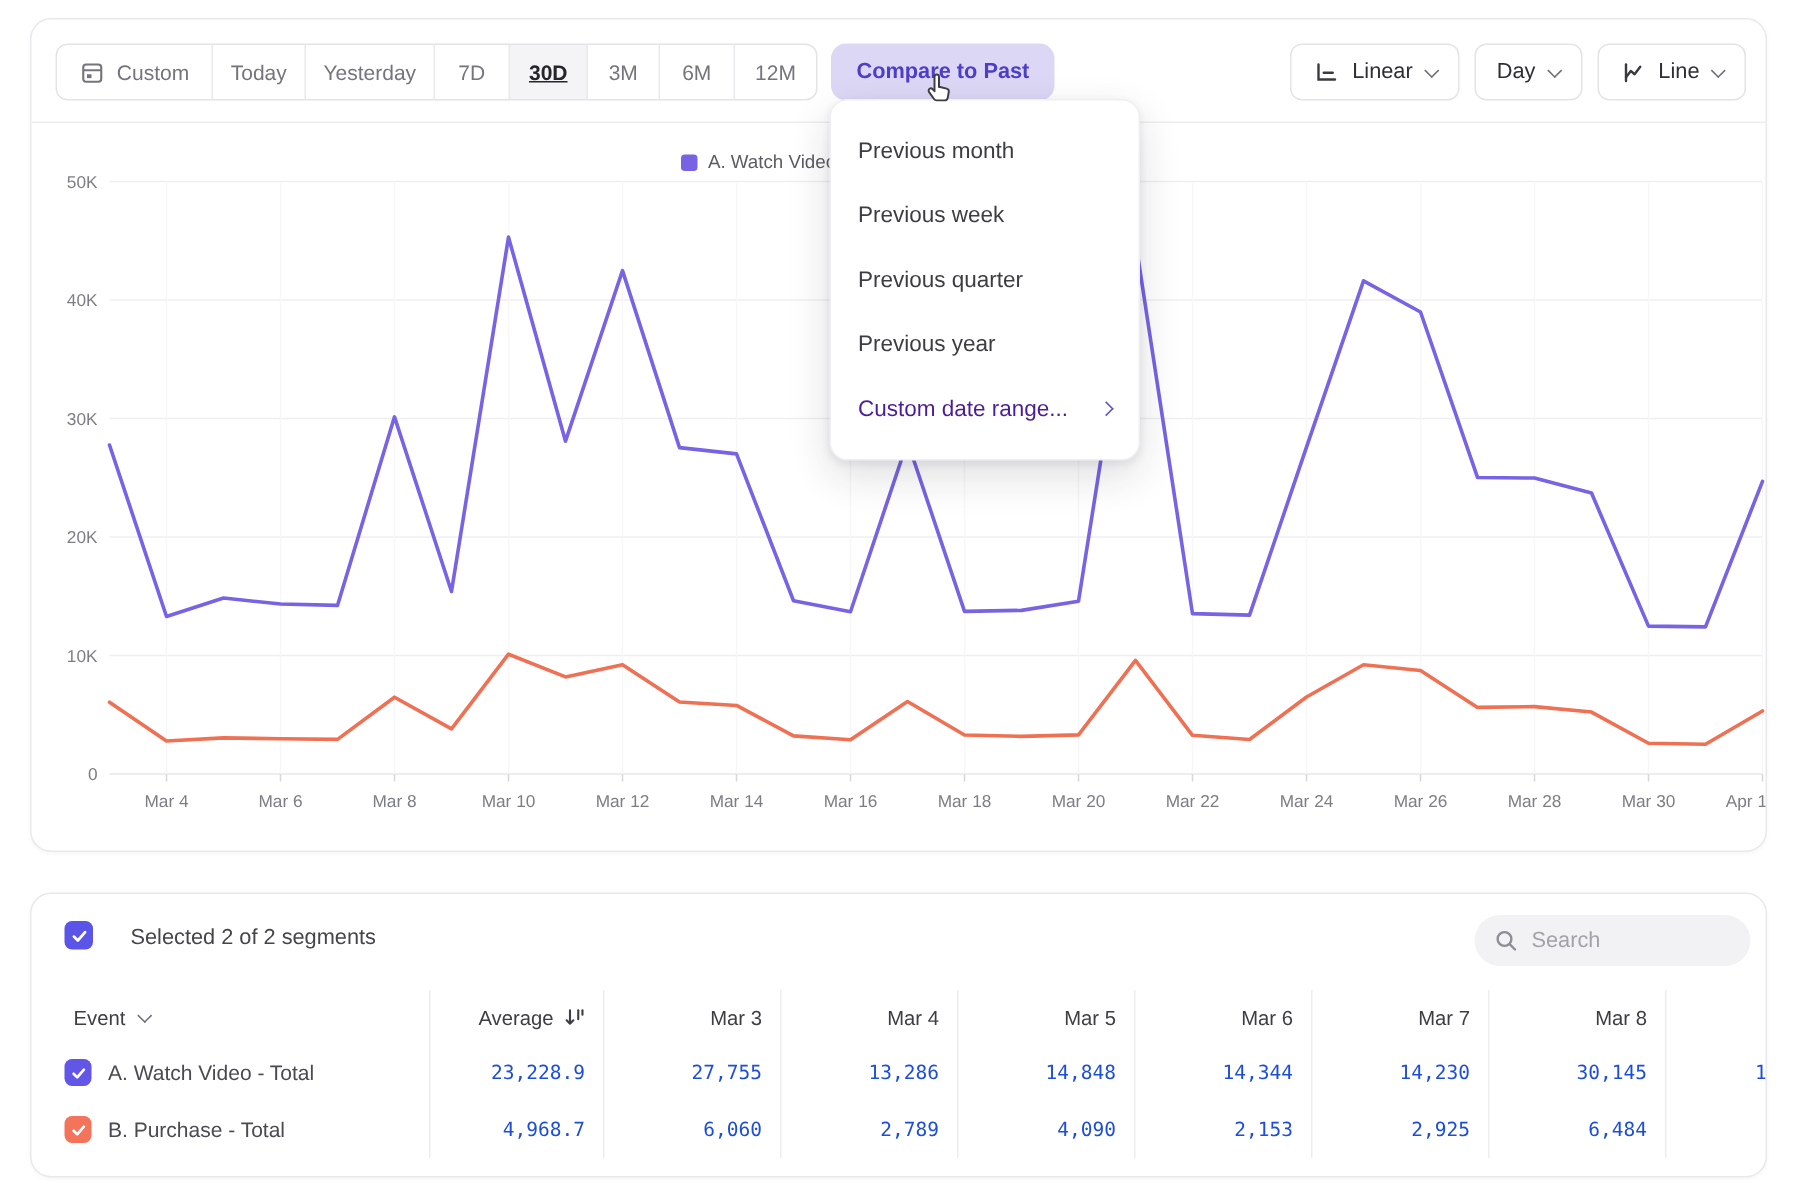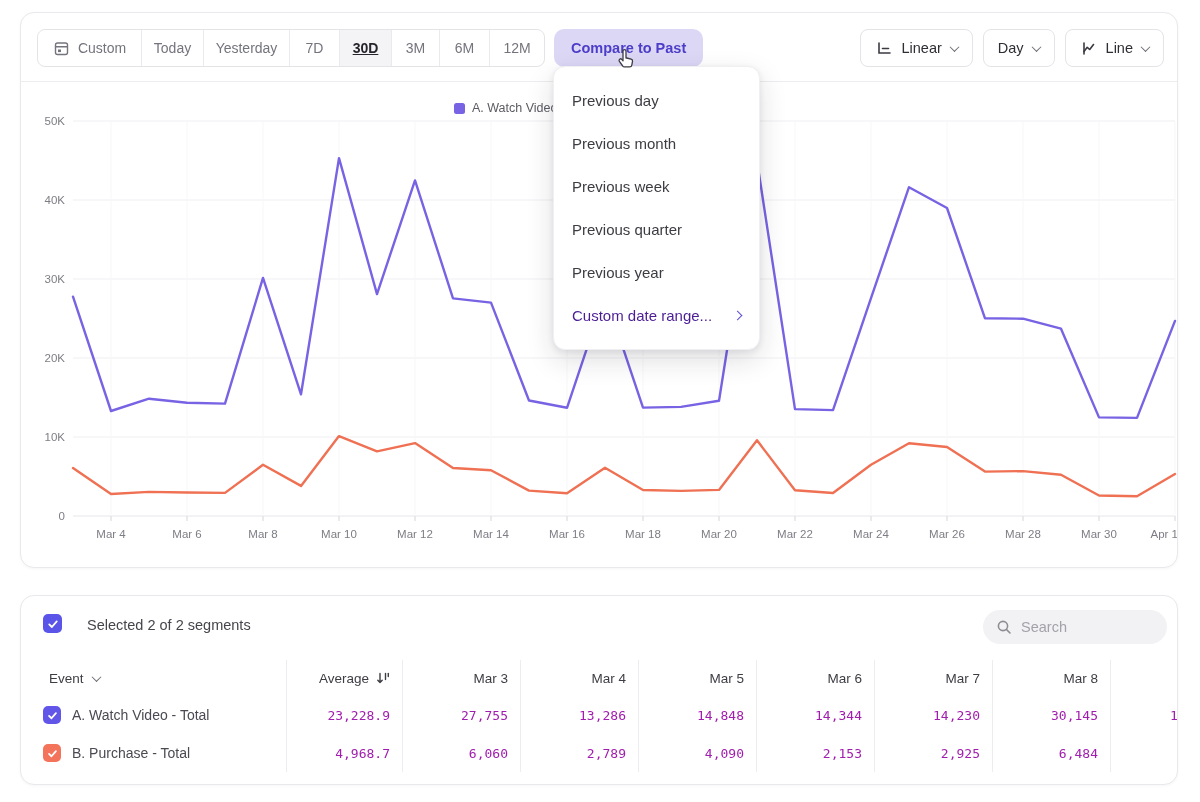--- a/index.html
+++ b/index.html
@@ -62,21 +62,21 @@
                       color:#45454c; width:130px; font-family:inherit; }
   #search-box input::placeholder { color:#a2a2aa; }
 
   
   #seg-table { position:absolute; left:0; top:64px; display:grid;
                grid-template-columns:266px 116px repeat(7,118px); width:1212px; }
   .tcell { display:flex; align-items:center; }
   .tcell.head { height:36px; font-size:13.5px; color:#3d3d44; font-weight:500; }
   .tcell.body { height:38px; }
   .tcell.num { justify-content:flex-end; padding-right:12px;
-               font-family:"DejaVu Sans Mono", monospace; font-size:13px; color:#a21caf; }
+               font-family:"DejaVu Sans Mono", monospace; font-size:13px; color:#1d4ed8; }
   .tcell.numhead { justify-content:flex-end; padding-right:12px; }
   .tcell.bordered { border-right:1px solid #ededf0; }
   .event-head { padding-left:28px; gap:9px; cursor:pointer; }
   .event-cell { padding-left:22px; gap:11px; font-size:14px; color:#4a4a52; }
   .row-check { width:18px; height:18px; border-radius:5px; display:flex; align-items:center;
                justify-content:center; flex:none; cursor:pointer; }
   .sort-icon { margin-left:7px; }
 </style>
 </head>
 <body>
@@ -212,21 +212,20 @@
         <text x="1078" y="457" text-anchor="middle" fill="#7d7d85" font-size="11.5" font-family="&quot;Liberation Sans&quot;, sans-serif">Mar 30</text>
         <line x1="1154" y1="40" x2="1154" y2="435" stroke="#f7f7f9" stroke-width="1"></line>
         <line x1="1154" y1="435" x2="1154" y2="440" stroke="#d6d6db" stroke-width="1"></line>
         <text x="1157" y="457" text-anchor="end" fill="#7d7d85" font-size="11.5" font-family="&quot;Liberation Sans&quot;, sans-serif">Apr 1</text>
         <polyline points="52,215.7 90,330.0 128,317.7 166,321.7 204,322.6 242,196.9 280,313.3 318,77.1 356,213.1 394,99.4 432,217.4 470,221.6 508,319.5 546,326.8 584,213.3 622,326.6 660,325.9 698,319.8 736,79.7 774,328.1 812,329.1 850,217.1 888,106.2 926,127.0 964,237.3 1002,237.7 1040,247.7 1078,336.4 1116,336.9 1154,239.9" fill="none" stroke="#7763e3" stroke-width="2.4" stroke-linejoin="round" stroke-linecap="round"></polyline>
         <polyline points="52,387.1 90,413.0 128,410.9 166,411.5 204,411.9 242,383.8 280,404.9 318,355.1 356,370.3 394,362.1 432,387.0 470,389.3 508,409.6 546,412.2 584,386.7 622,409.0 660,409.9 698,408.9 736,359.3 774,409.2 812,412.0 850,383.7 888,362.2 926,366.0 964,390.6 1002,390.1 1040,393.7 1078,414.5 1116,415.2 1154,393.0" fill="none" stroke="#ef7052" stroke-width="2.4" stroke-linejoin="round" stroke-linecap="round"></polyline>
       </svg>
   </div>
 
   <div id="compare-menu">
-      <div class="menu-item">Previous day</div>
       <div class="menu-item">Previous month</div>
       <div class="menu-item">Previous week</div>
       <div class="menu-item">Previous quarter</div>
       <div class="menu-item">Previous year</div>
       <div class="menu-item custom">
         <span>Custom date range...</span>
         <span class="chev-right"></span>
       </div>
     </div>
 

